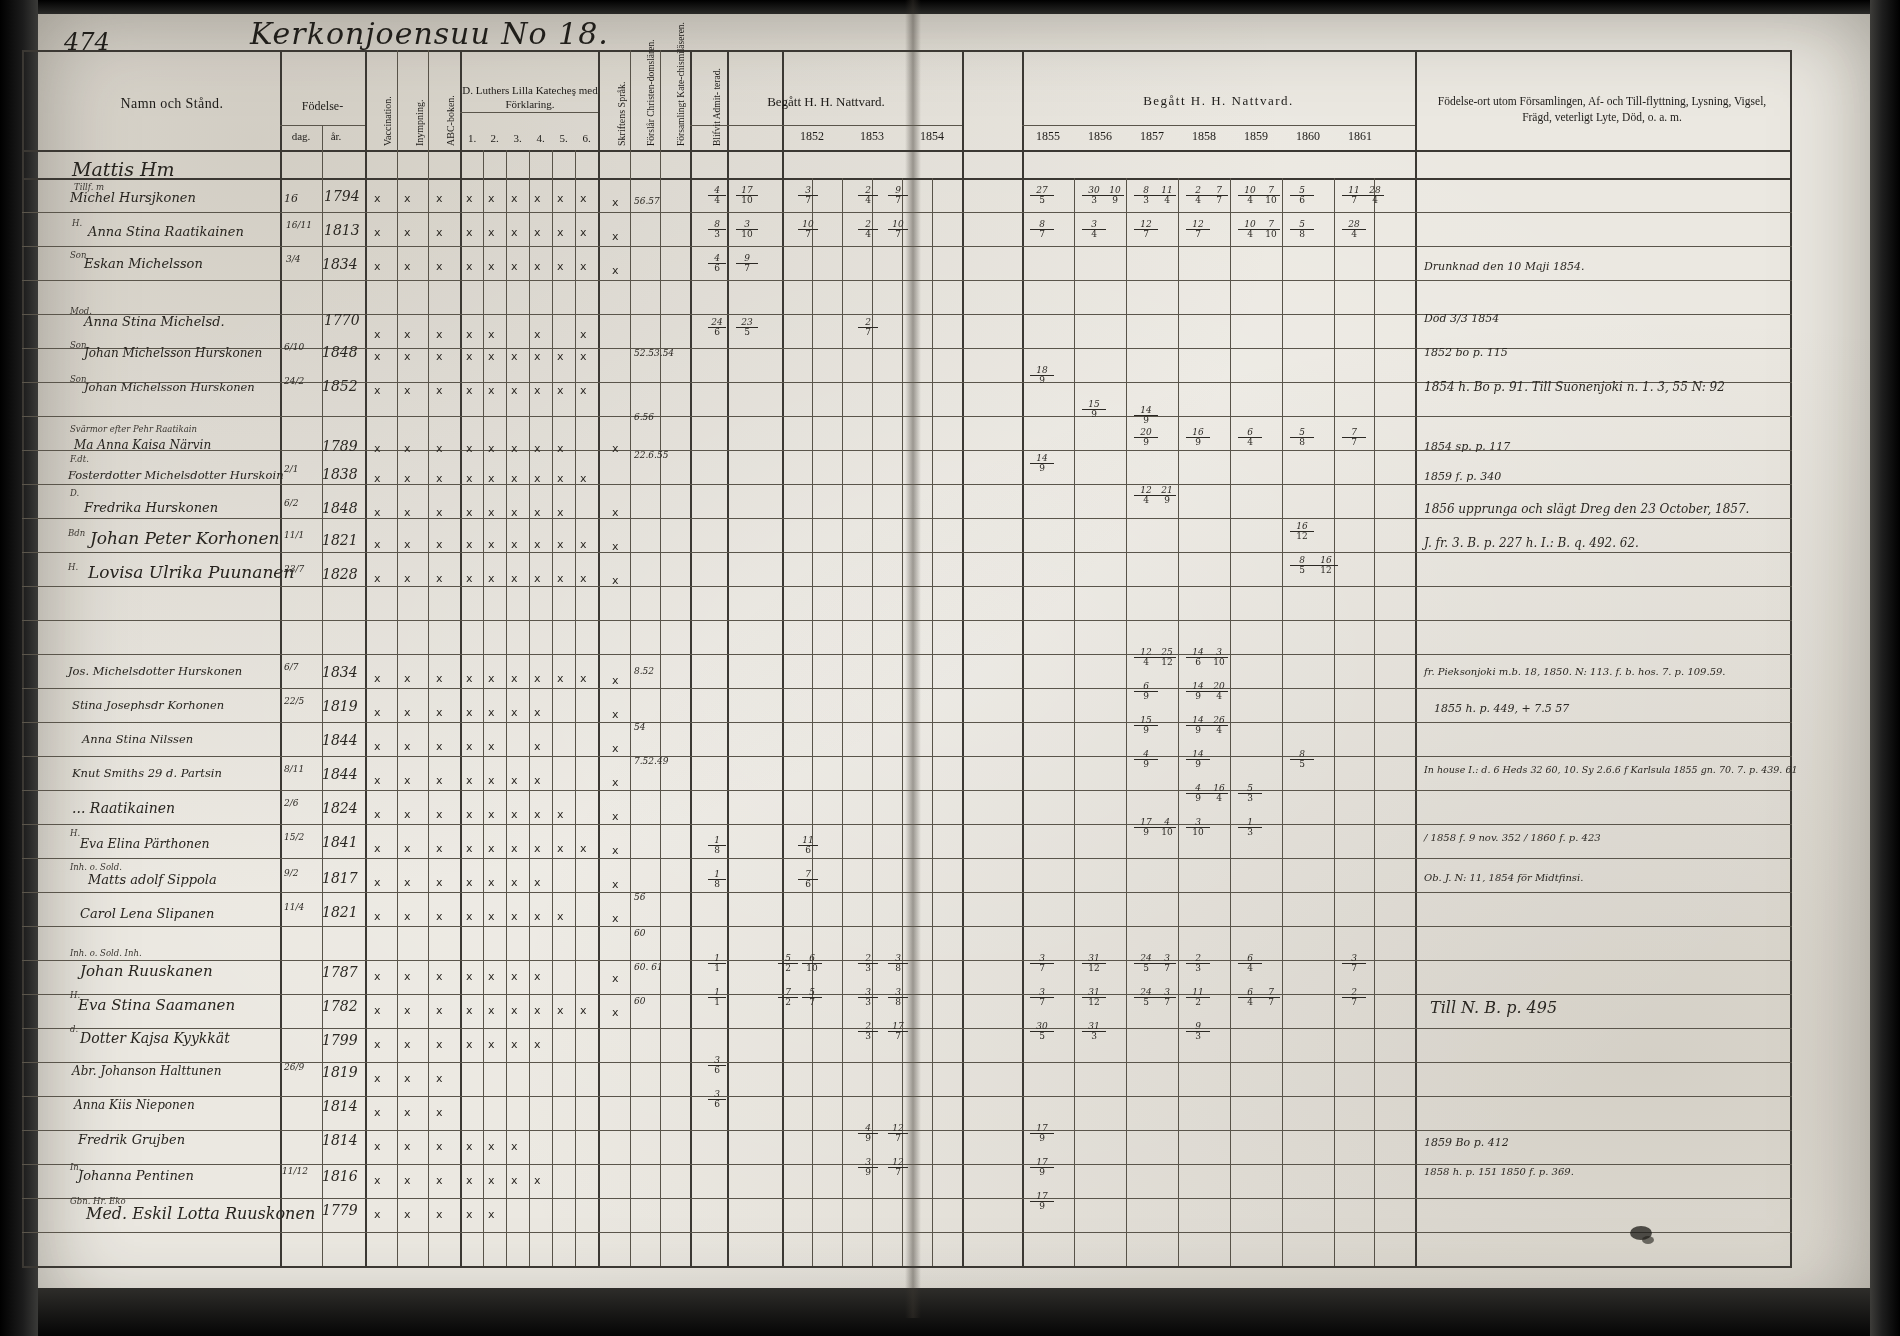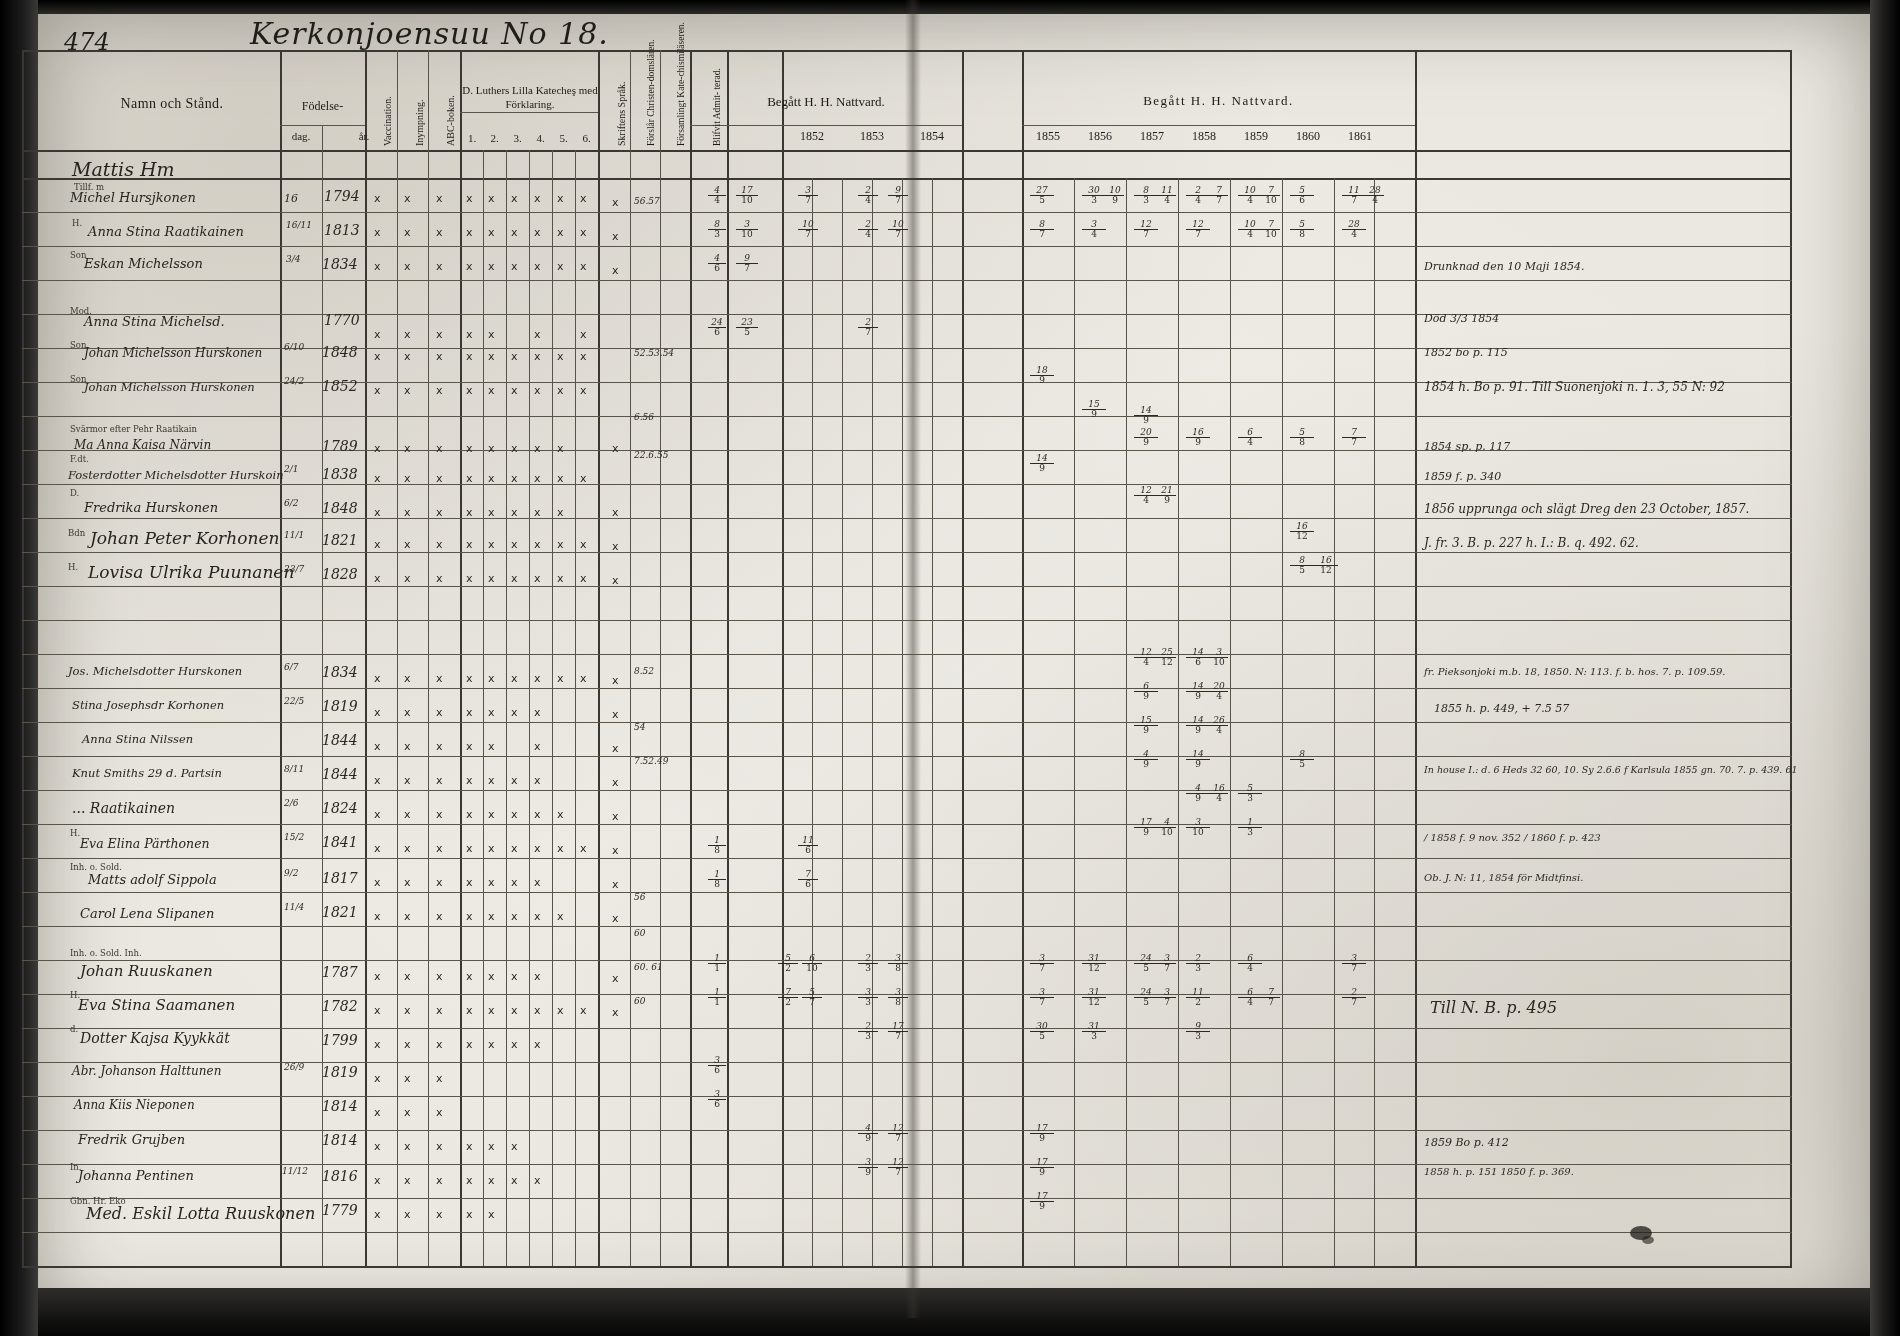--- a/index.html
+++ b/index.html
@@ -60,21 +60,21 @@
   .title{position:absolute;font-family:"DejaVu Serif",serif;font-style:italic;
          font-size:30px;color:#201e1a;letter-spacing:1px;}
   .pageno{position:absolute;font-family:"DejaVu Serif",serif;font-style:italic;
           font-size:24px;color:#201e1a;}
 
   .tick{position:absolute;font-family:"DejaVu Sans",sans-serif;font-size:11px;color:#2c2924;}
   .note{position:absolute;font-family:"DejaVu Serif",serif;font-style:italic;
         font-size:11px;color:#2a2722;white-space:nowrap;}
   .rowname{position:absolute;font-family:"DejaVu Serif",serif;font-style:italic;
            font-size:13px;color:#27241f;white-space:nowrap;}
-  .rowsup{position:absolute;font-family:"DejaVu Serif",serif;
+  .rowsup{position:absolute;font-family:"DejaVu Serif",serif;font-style:italic;
           font-size:8.5px;color:#3a3630;white-space:nowrap;}
   .blot{position:absolute;border-radius:50%;background:rgba(40,36,30,.55);}
 </style>
 </head>
 <body>
 
 <div id="page">
 
   <div id="paper"></div>
   <div class="edge t"></div>
@@ -135,21 +135,21 @@
     <div class="vline thin" style="left:1312px;top:128px;height:1088px"></div>
     <div class="vline thin" style="left:1352px;top:128px;height:1088px"></div>
 
     <div class="hline thin" style="left:668px;top:75px;width:272px"></div>
     <div class="hline thin" style="left:1000px;top:75px;width:393px"></div>
     <div class="hline thin" style="left:438px;top:62px;width:138px"></div>
 
     <div class="hdr big" style="left:60px;top:46px;width:180px">Namn och Stånd.</div>
     <div class="hdr" style="left:258px;top:50px;width:85px">Födelse-</div>
     <div class="hdr" style="left:258px;top:80px;width:42px;font-size:11px">dag.</div>
-    <div class="hdr" style="left:312px;top:80px;width:60px;font-size:11px">år.</div>
+    <div class="hdr" style="left:284px;top:80px;width:60px;font-size:11px">år.</div>
 
     <div class="vert" style="left:360px;top:96px;font-size:10px">Vaccination.</div>
     <div class="vert" style="left:392px;top:96px;font-size:10px">Inympning.</div>
     <div class="vert" style="left:423px;top:96px;font-size:10px">ABC-boken.</div>
 
     <div class="hdr" style="left:440px;top:34px;width:136px;font-size:11px;line-height:1.25">D. Luthers Lilla Katecheş med Förklaring.</div>
     <div class="hdr" style="left:440px;top:82px;width:20px;font-size:11px">1.</div>
     <div class="hdr" style="left:461px;top:82px;width:23px;font-size:11px">2.</div>
     <div class="hdr" style="left:484px;top:82px;width:23px;font-size:11px">3.</div>
     <div class="hdr" style="left:507px;top:82px;width:23px;font-size:11px">4.</div>
@@ -168,20 +168,21 @@
 
     <div class="hdr" style="left:1000px;top:44px;width:393px;font-size:13px;letter-spacing:1.5px">Begått H. H. Nattvard.</div>
     <div class="hdr" style="left:1000px;top:80px;width:52px;font-size:12px">1855</div>
     <div class="hdr" style="left:1052px;top:80px;width:52px;font-size:12px">1856</div>
     <div class="hdr" style="left:1104px;top:80px;width:52px;font-size:12px">1857</div>
     <div class="hdr" style="left:1156px;top:80px;width:52px;font-size:12px">1858</div>
     <div class="hdr" style="left:1208px;top:80px;width:52px;font-size:12px">1859</div>
     <div class="hdr" style="left:1260px;top:80px;width:52px;font-size:12px">1860</div>
     <div class="hdr" style="left:1312px;top:80px;width:52px;font-size:12px">1861</div>
 
+    <div class="hdr" style="left:1400px;top:44px;width:360px;font-size:11.5px;line-height:1.35">Födelse-ort utom Församlingen, Af- och Till-flyttning, Lysning, Vigsel, Frägd, veterligt Lyte, Död, o. a. m.</div>
 
     <div class="hline thin" style="left:0;top:162px;width:1770px"></div>
     <div class="hline thin" style="left:0;top:196px;width:1770px"></div>
     <div class="hline thin" style="left:0;top:230px;width:1770px"></div>
     <div class="hline thin" style="left:0;top:264px;width:1770px"></div>
     <div class="hline thin" style="left:0;top:298px;width:1770px"></div>
     <div class="hline thin" style="left:0;top:332px;width:1770px"></div>
     <div class="hline thin" style="left:0;top:366px;width:1770px"></div>
     <div class="hline thin" style="left:0;top:400px;width:1770px"></div>
     <div class="hline thin" style="left:0;top:434px;width:1770px"></div>

